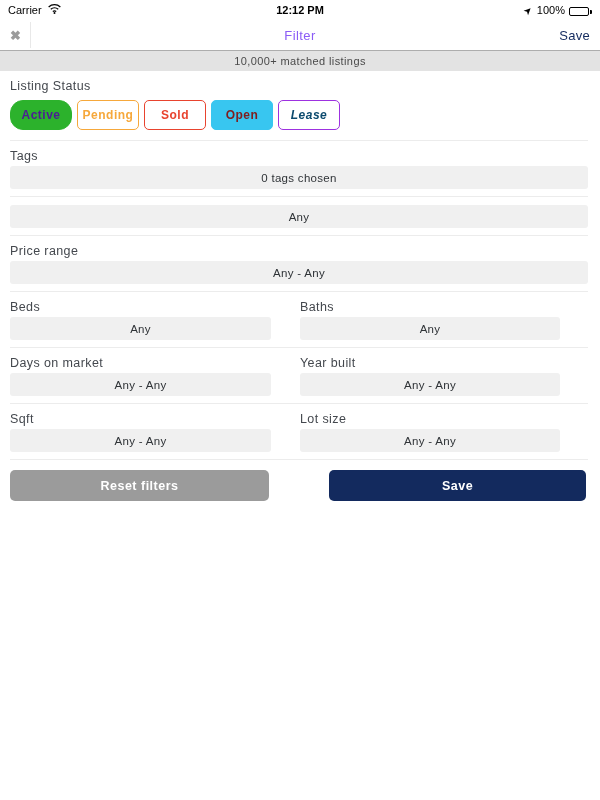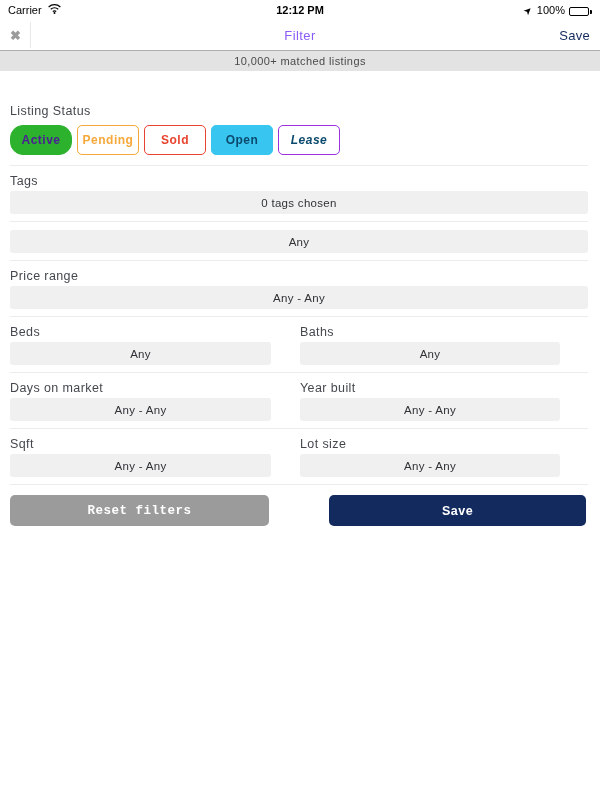--- a/index.html
+++ b/index.html
@@ -76,21 +76,21 @@
   
   .banner {
     height: 21px;
     background: #e3e3e3;
     border-top: 1px solid #adadad;
     display: flex; align-items: center; justify-content: center;
     font-size: 11px; color: #4a4a4a; letter-spacing: 0.4px;
   }
 
   
-  .content { padding: 0 0 0 10px; margin-top: 25px; }
+  .content { padding: 0 0 0 10px; }
   .divider { height: 1px; background: #ececec; width: 578px; }
   .field-label {
     font-size: 12.5px; color: #44484e;
     letter-spacing: 0.4px; line-height: 15px;
     margin-bottom: 2px;
   }
 
   .status-section { padding: 8px 0 10px 0; }
   .status-buttons { display: flex; gap: 5px; margin-top: 6px; }
   .status-btn {
@@ -120,21 +120,21 @@
 
   
   .footer { display: flex; padding-left: 10px; margin-top: 10px; }
   .footer-btn {
     height: 31px;
     border: none; border-radius: 5px;
     color: #fff; font-size: 12.5px; font-weight: 600; letter-spacing: 0.5px;
     font-family: "Liberation Sans", sans-serif;
     cursor: pointer;
   }
-  .reset-btn { width: 259px; font-family: Liberation Mono, monospace; }
+  .reset-btn { width: 259px; }
   .save-btn { width: 257px; margin-left: 60px; }
 </style>
 </head>
 <body>
 
 <div class="status-bar">
   <div class="status-left">
     <span>Carrier</span>
     <span class="wifi-svg">
       <svg width="13" height="10" viewBox="0 0 16 12">
@@ -166,21 +166,21 @@
 <div class="banner">10,000+ matched listings</div>
 
 <div class="content">
 
   <div class="status-section">
     <div class="field-label">Listing Status</div>
     <div class="status-buttons" id="status-buttons">
         <button class="status-btn" style="border-color: rgb(44, 178, 44); background: rgb(44, 178, 44); color: #4c1d95; border-radius: 13px;">Active</button>
         <button class="status-btn" style="border-color: rgb(246, 168, 59); background: rgb(255, 255, 255); color: rgb(246, 168, 59);">Pending</button>
         <button class="status-btn" style="border-color: rgb(232, 67, 46); background: rgb(255, 255, 255); color: rgb(232, 67, 46);">Sold</button>
-        <button class="status-btn" style="border-color: rgb(56, 198, 240); background: rgb(56, 198, 240); color: #0c4a6e;">Open</button>
+        <button class="status-btn" style="border-color: rgb(56, 198, 240); background: rgb(56, 198, 240); color: #7f1d1d;">Open</button>
         <button class="status-btn" style="border-color: rgb(157, 49, 224); background: rgb(255, 255, 255); color: #0c4a6e; font-style: italic;">Lease</button>
       </div>
   </div>
   <div class="divider"></div>
 
   <div class="field-section">
     <div class="field-label">Tags</div>
     <div class="input-box input-full">0 tags chosen</div>
   </div>
   <div class="divider"></div>

